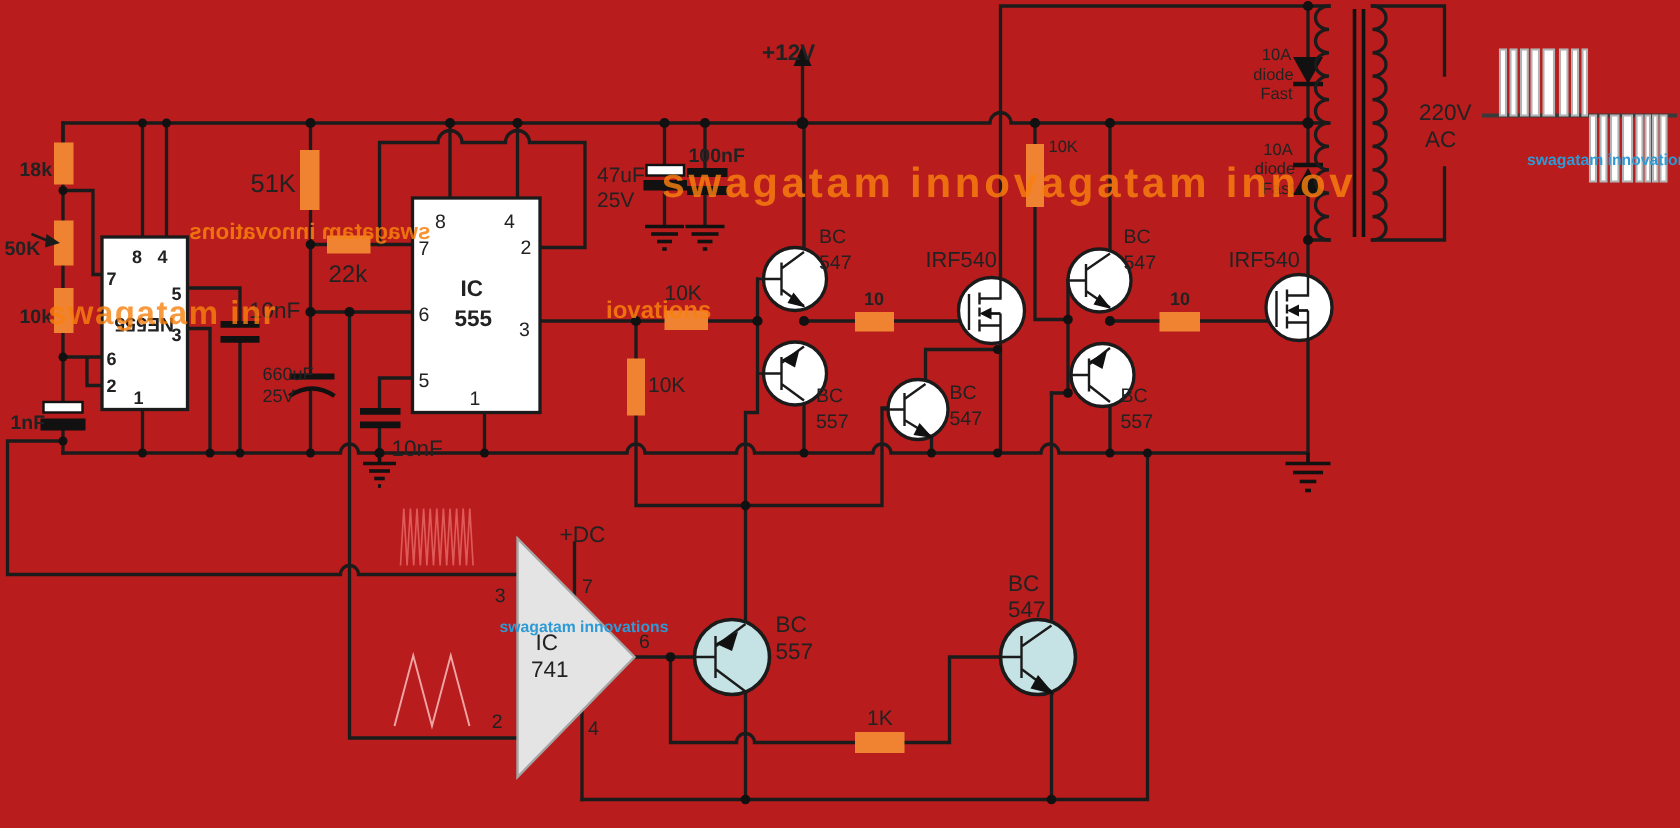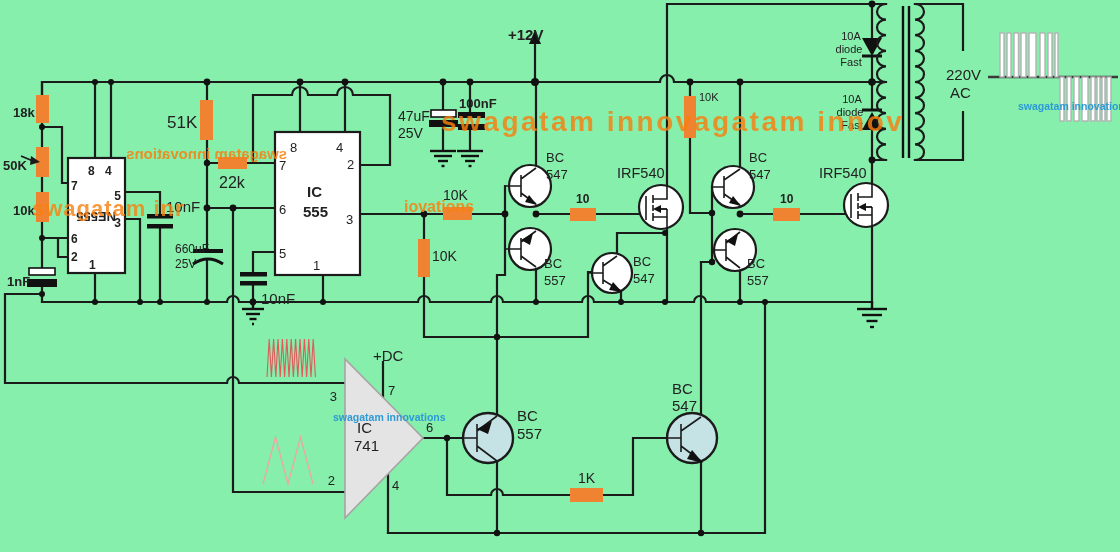--- a/index.html
+++ b/index.html
@@ -1,16 +1,16 @@
 <!DOCTYPE html>
 <html><head>
 <meta charset="utf-8">
 <style>
   html,body{margin:0;padding:0;background:#fff;}
-  .stage{position:relative;width:1120px;height:552px;background:#86efac;overflow:hidden;}
+  .stage{position:relative;width:1120px;height:552px;background:#b91c1c;overflow:hidden;}
   svg{display:block;}
   .wire{stroke:#1b1b1b;stroke-width:2.2;fill:none;stroke-linecap:square;}
   .thin{stroke:#1b1b1b;stroke-width:1.6;fill:none;}
   .dot{fill:#111;}
   .res{fill:#ef8332;stroke:none;}
   .plate{fill:#111;}
   .lbl{font-family:"Liberation Sans","DejaVu Sans",sans-serif;fill:#222;}
   .b{font-weight:bold;}
   .s11{font-size:11px;} .s12{font-size:12px;} .s13{font-size:13px;}
   .s14{font-size:14px;} .s15{font-size:15px;} .s16{font-size:16px;} .s17{font-size:17px;}

